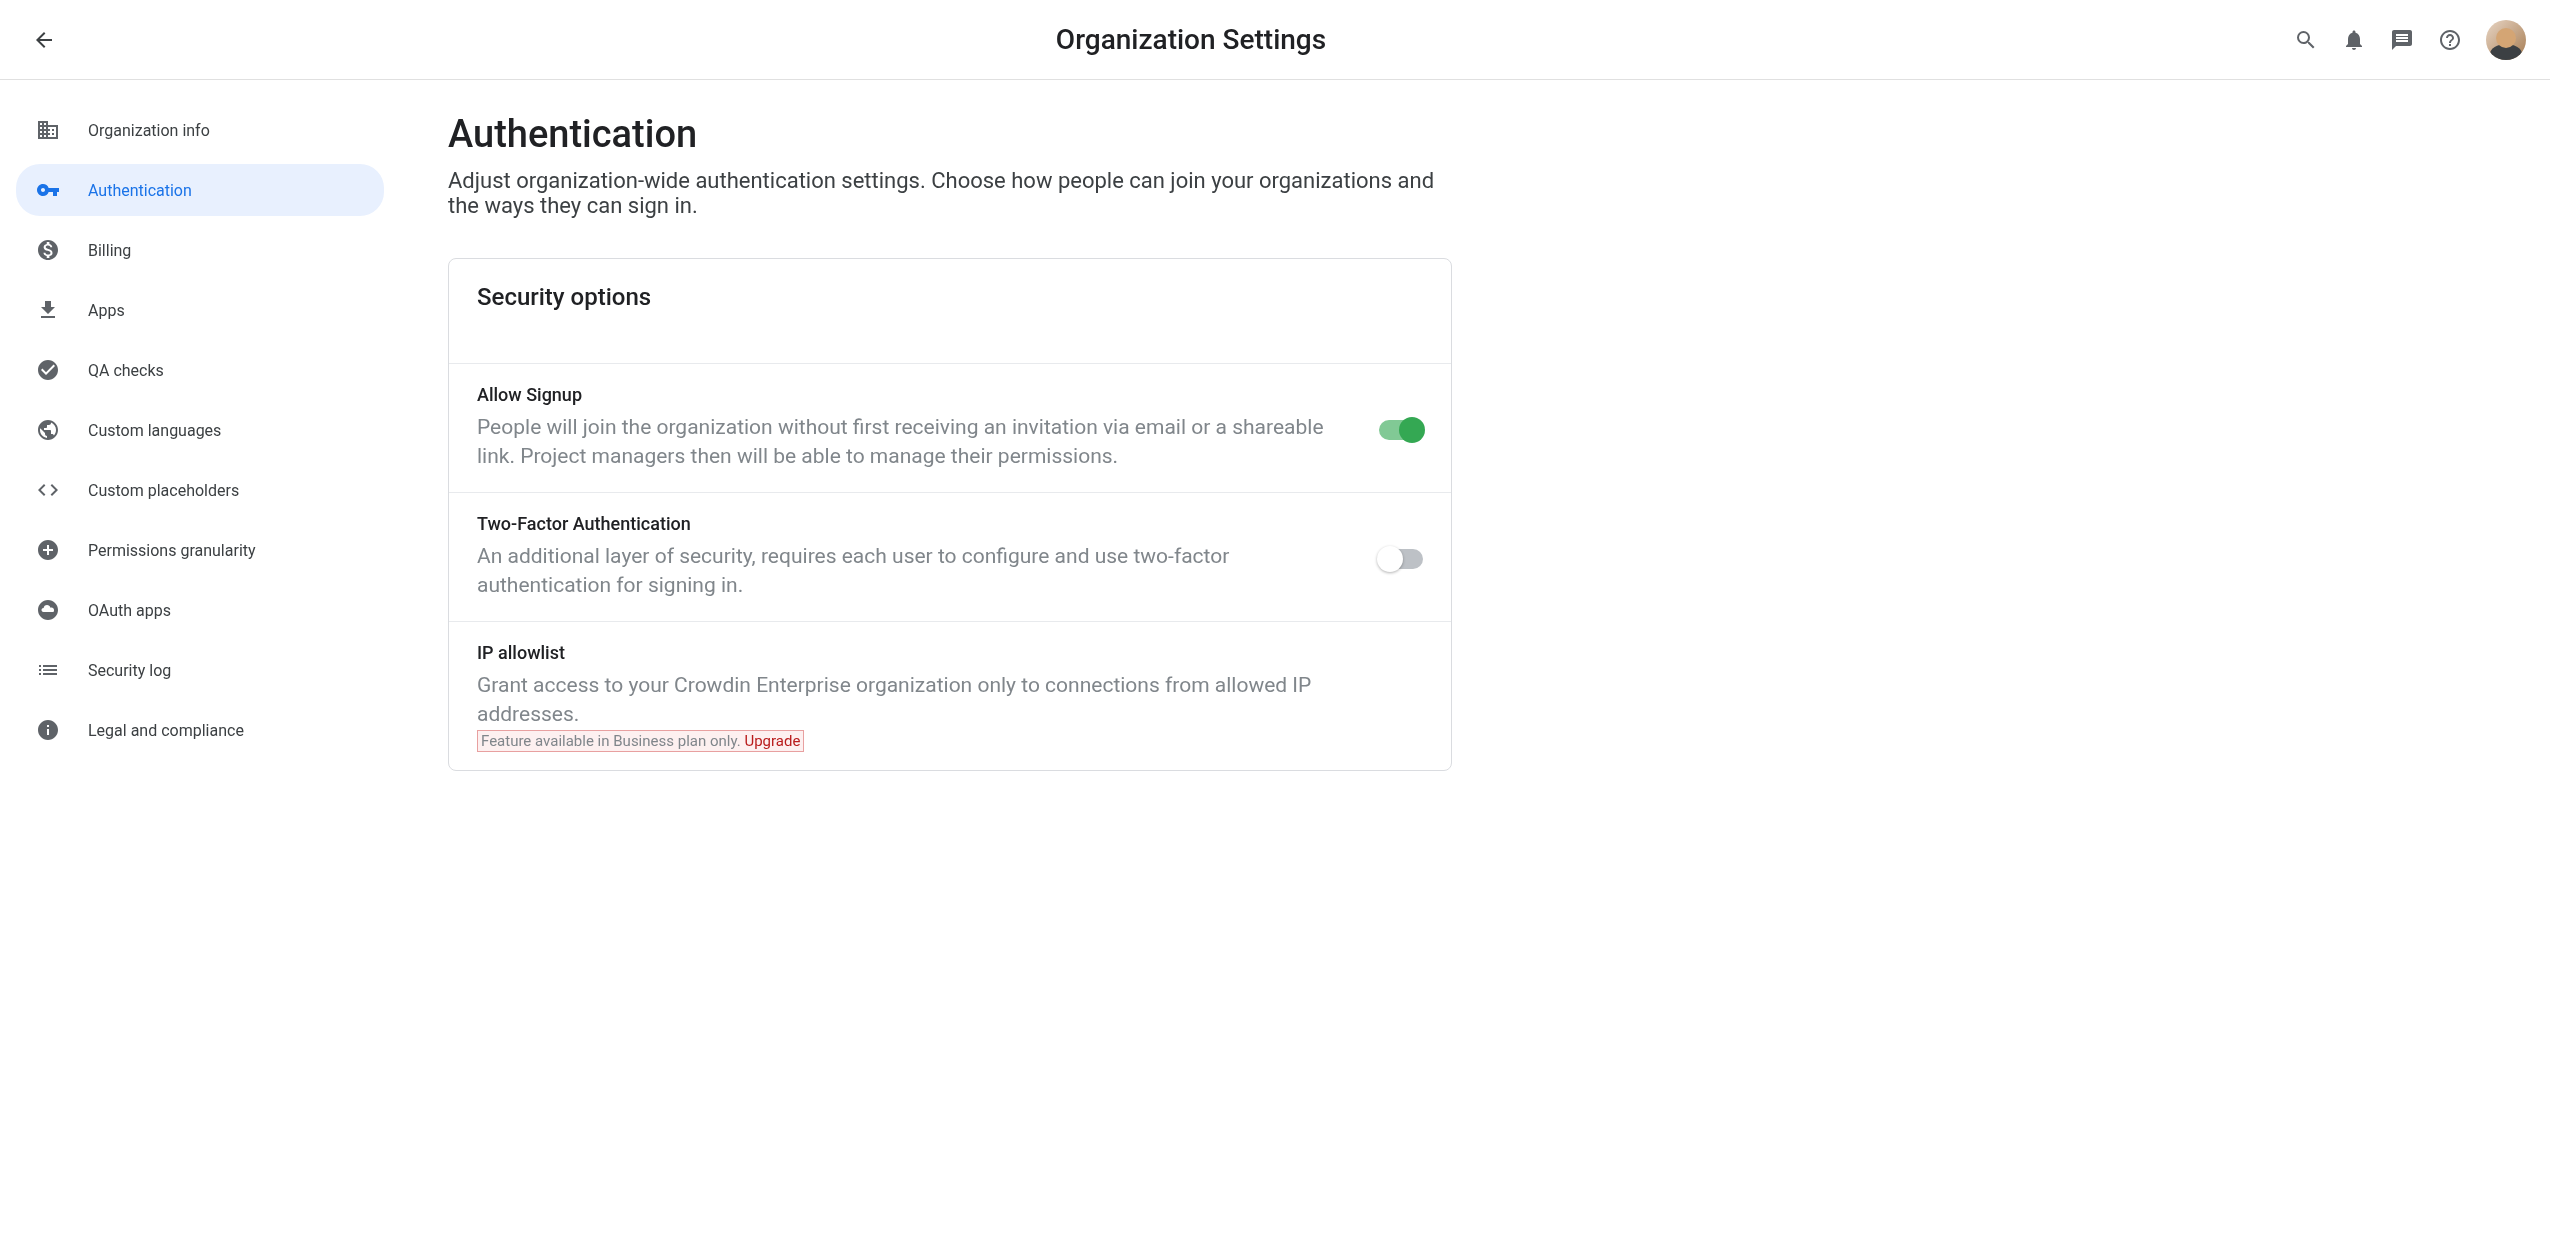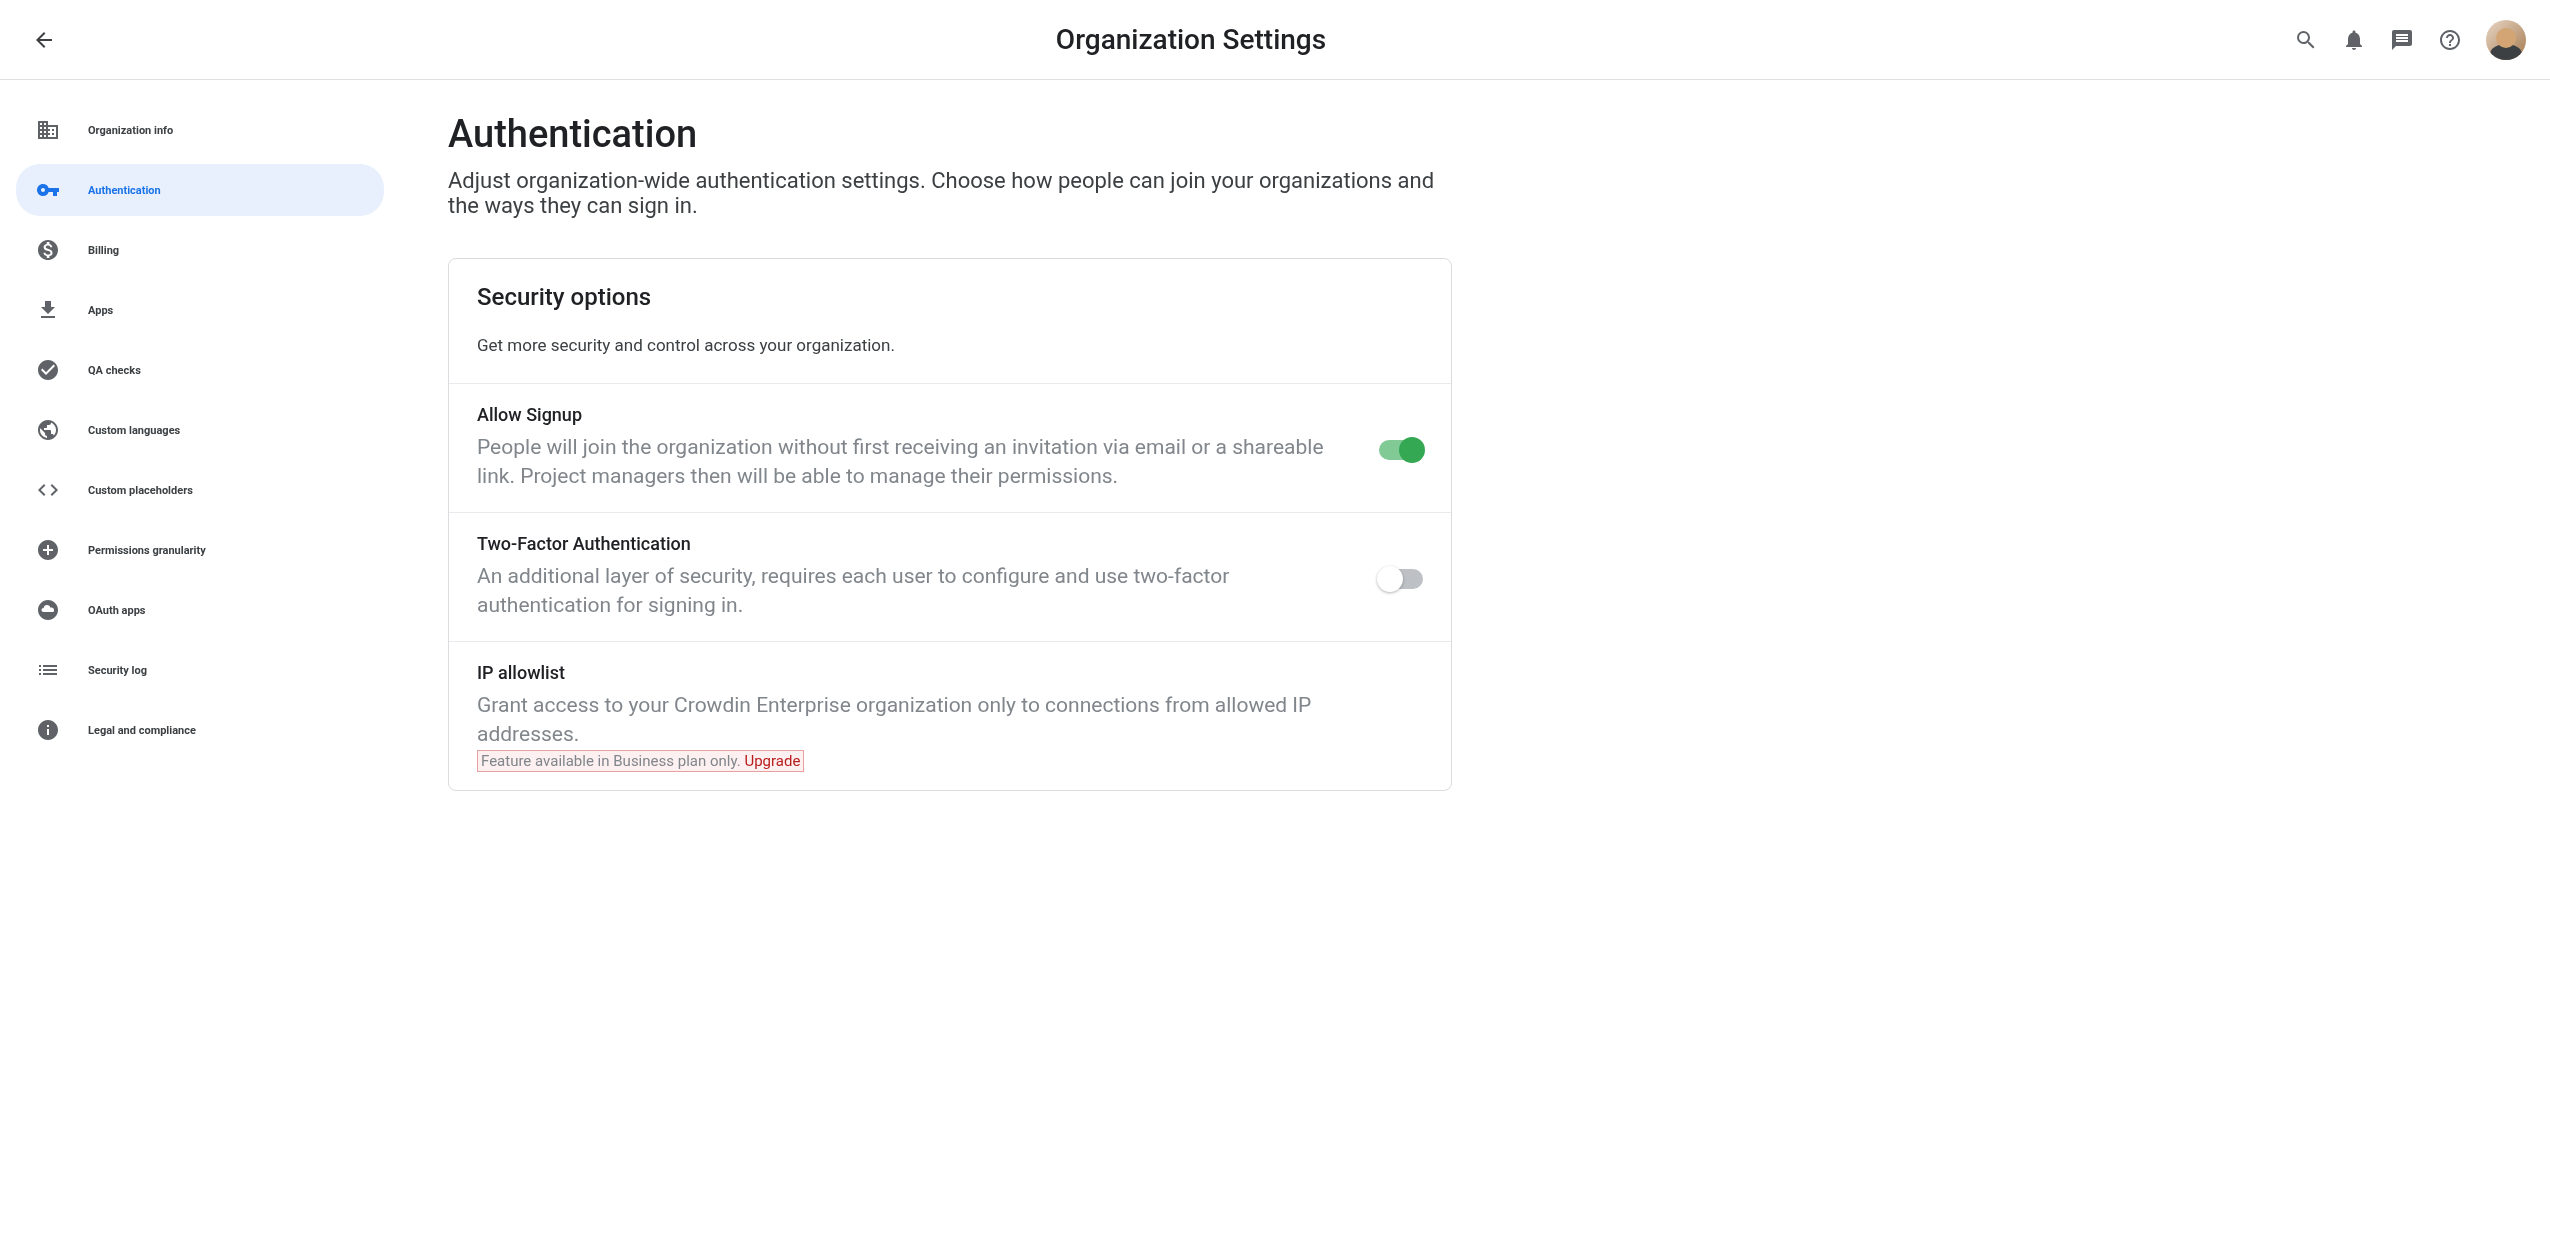--- a/index.html
+++ b/index.html
@@ -15,21 +15,21 @@
 .avatar::after { content: ''; position: absolute; top: 20%; left: 25%; width: 50%; height: 50%; background: #d4a574; border-radius: 50%; }
 .avatar::before { content: ''; position: absolute; bottom: -10%; left: 10%; width: 80%; height: 50%; background: #3c4043; border-radius: 50% 50% 0 0; }
 .layout { display: flex; }
 .sidebar { width: 400px; padding: 24px 16px; }
 .sidebar-item { display: flex; align-items: center; padding: 14px 20px; border-radius: 24px; cursor: pointer; margin-bottom: 8px; }
 .sidebar-item.active { background: #e8f0fe; }
 .sidebar-item.active .sidebar-icon svg { fill: #1a73e8; }
 .sidebar-item.active .sidebar-label { color: #1a73e8; }
 .sidebar-icon { width: 24px; height: 24px; margin-right: 28px; display: flex; align-items: center; justify-content: center; }
 .sidebar-icon svg { width: 24px; height: 24px; fill: #5f6368; }
-.sidebar-label { font-size: 11px; color: #3c4043; font-weight: 700; }
+.sidebar-label { font-size: 16px; color: #3c4043; font-weight: 400; }
 .main { flex: 1; padding: 32px 48px; max-width: 1100px; }
 .main-title { font-size: 38px; font-weight: 500; color: #202124; margin-bottom: 12px; }
 .main-subtitle { font-size: 22px; color: #3c4043; margin-bottom: 40px; }
 .card { border: 1px solid #dadce0; border-radius: 8px; overflow: hidden; }
 .card-header { padding: 24px 28px 28px; }
 .card-title { font-size: 24px; font-weight: 500; color: #202124; margin-bottom: 24px; }
 .card-subtitle { font-size: 17px; color: #3c4043; }
 .option-row { display: flex; align-items: center; padding: 20px 28px; border-top: 1px solid #e8eaed; }
 .option-text { flex: 1; padding-right: 24px; }
 .option-title { font-size: 18px; font-weight: 500; color: #202124; margin-bottom: 8px; }
@@ -170,21 +170,20 @@
     </div>
   </div>
 
   <div class="main">
     <h1 class="main-title">Authentication</h1>
     <p class="main-subtitle">Adjust organization-wide authentication settings. Choose how people can join your organizations and the ways they can sign in.</p>
 
     <div class="card">
       <div class="card-header">
         <h2 class="card-title">Security options</h2>
-        <p class="card-subtitle">Get more security and control across your organization.</p>
       </div>
 
       <div class="option-row">
         <div class="option-text">
           <div class="option-title">Allow Signup</div>
           <div class="option-desc">People will join the organization without first receiving an invitation via email or a shareable link. Project managers then will be able to manage their permissions.</div>
         </div>
         <div class="toggle toggle-on">
           <div class="toggle-thumb"></div>
         </div>

